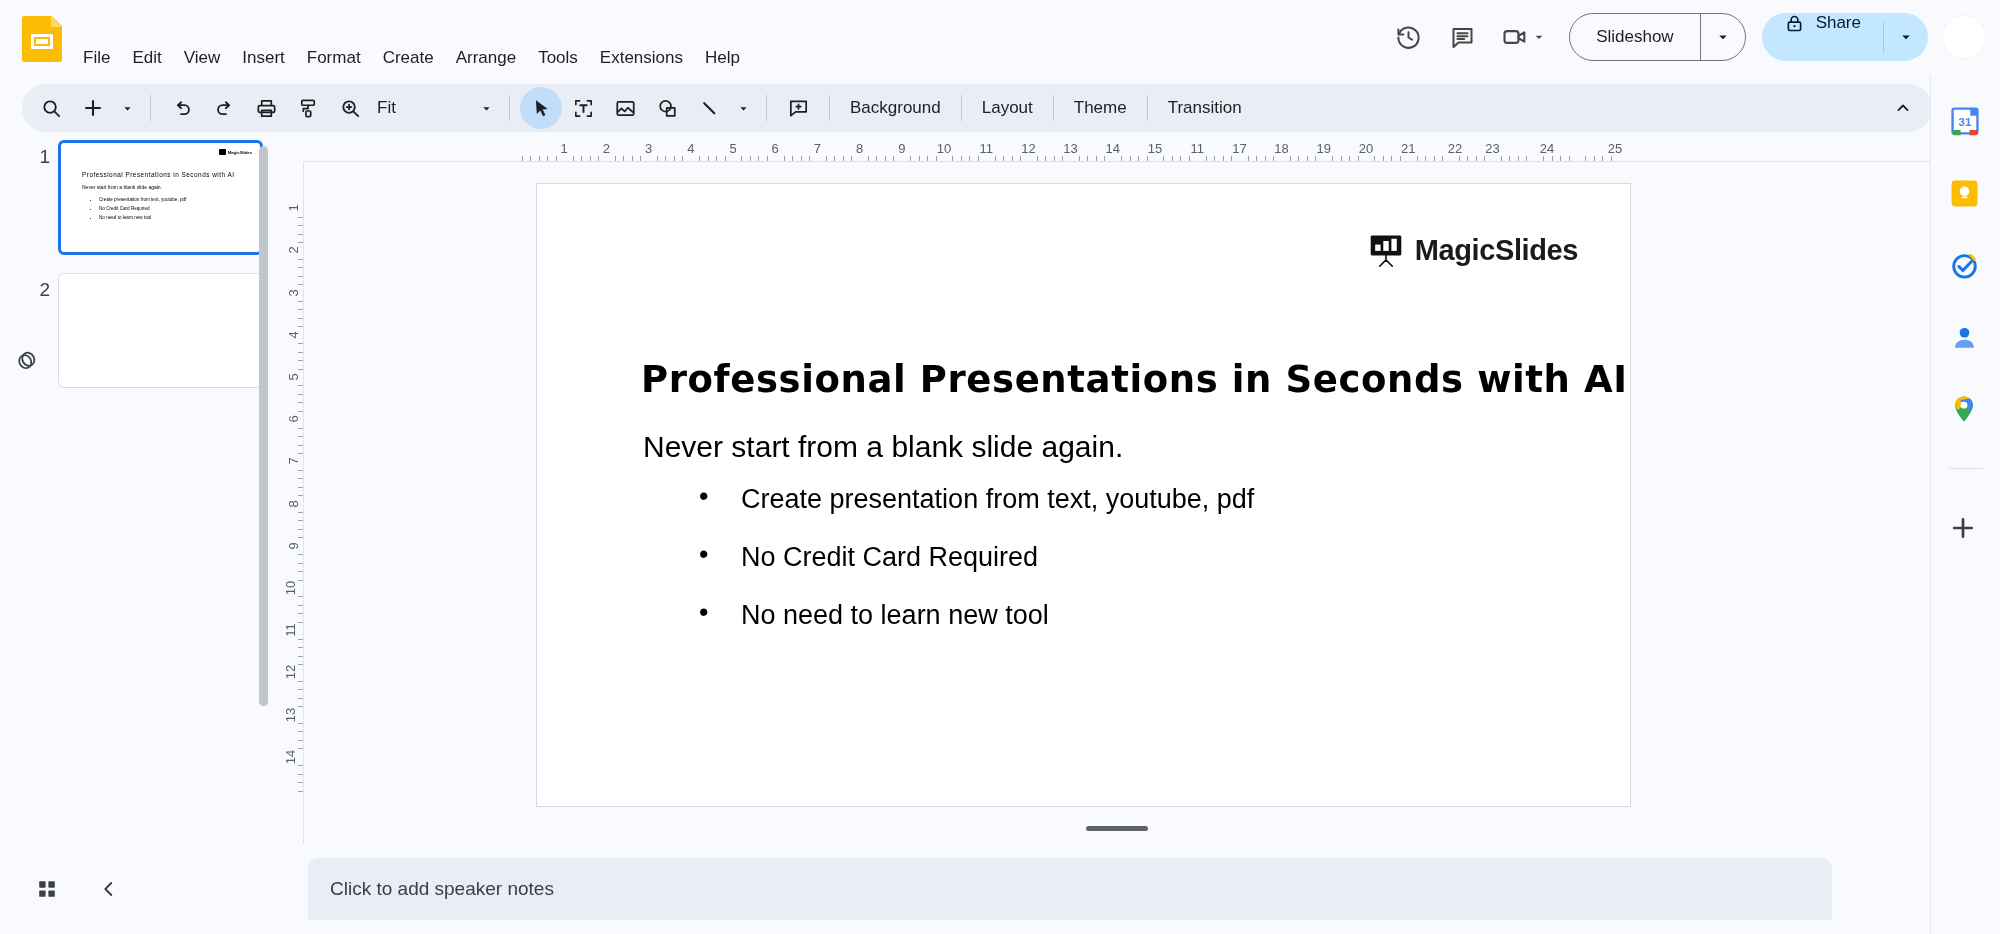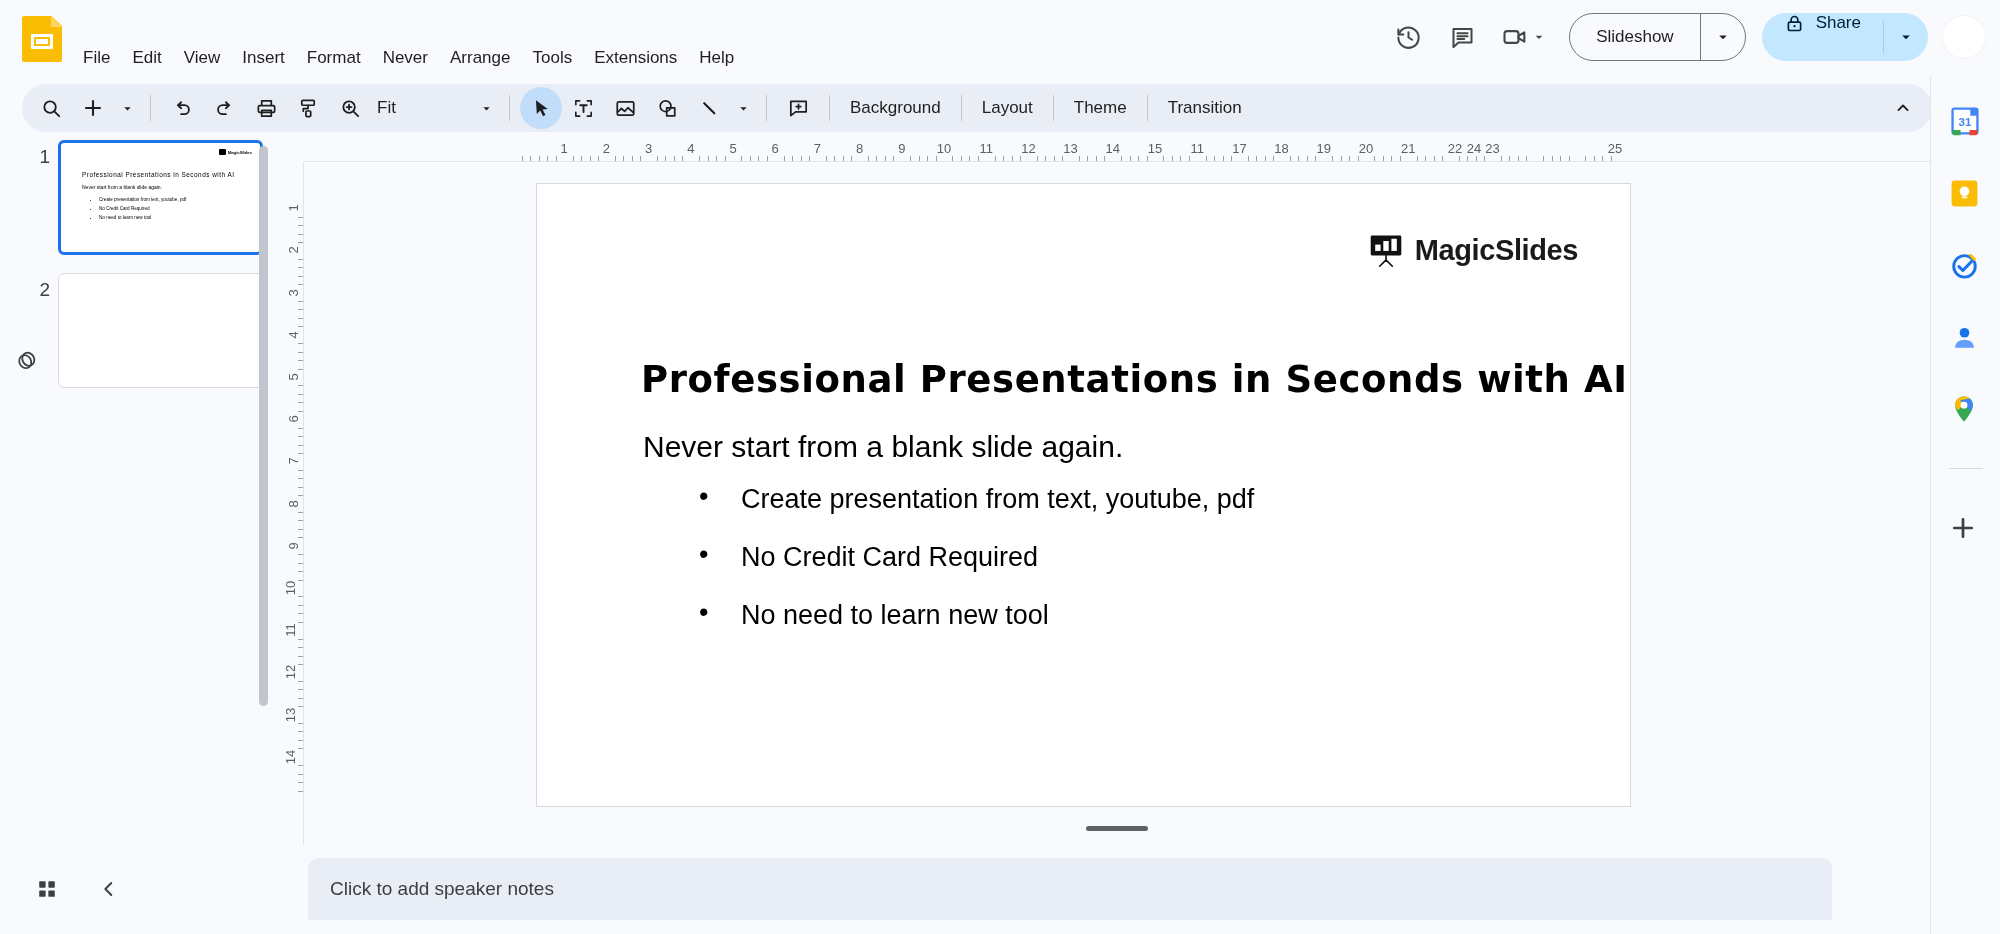--- a/index.html
+++ b/index.html
@@ -164,21 +164,21 @@
         <div class="inner"></div>
     </div>
 
 
     <div class="menubar">
       <div class="menu-item">File</div>
       <div class="menu-item">Edit</div>
       <div class="menu-item">View</div>
       <div class="menu-item">Insert</div>
       <div class="menu-item">Format</div>
-      <div class="menu-item">Never</div>
+      <div class="menu-item">Create</div>
       <div class="menu-item">Arrange</div>
       <div class="menu-item">Tools</div>
       <div class="menu-item">Extensions</div>
       <div class="menu-item">Help</div>
     </div>
 
     <div class="header-right">
       <div class="round-btn">
         <svg width="27" height="27" viewBox="0 0 24 24" fill="none" stroke="currentColor" stroke-width="1.8">
           <path d="M3.5 9.2A9 9 0 1 1 3 12" stroke-linecap="round"></path>
@@ -506,21 +506,21 @@
         <div class="rh-num" style="left: 1151px;">22</div>
         <div class="rh-tick" style="left: 1154.84px; height: 5px;"></div>
         <div class="rh-tick" style="left: 1163.28px; height: 5px;"></div>
         <div class="rh-tick" style="left: 1171.72px; height: 5px;"></div>
         <div class="rh-tick" style="left: 1180.16px; height: 5px;"></div>
         <div class="rh-num" style="left: 1188.6px;">23</div>
         <div class="rh-tick" style="left: 1197.04px; height: 5px;"></div>
         <div class="rh-tick" style="left: 1205.48px; height: 5px;"></div>
         <div class="rh-tick" style="left: 1213.92px; height: 5px;"></div>
         <div class="rh-tick" style="left: 1222.36px; height: 5px;"></div>
-        <div class="rh-num" style="left: 1170px;">24</div>
+        <div class="rh-num" style="left: 1243px;">24</div>
         <div class="rh-tick" style="left: 1239.24px; height: 5px;"></div>
         <div class="rh-tick" style="left: 1247.68px; height: 5px;"></div>
         <div class="rh-tick" style="left: 1256.12px; height: 5px;"></div>
         <div class="rh-tick" style="left: 1264.56px; height: 5px;"></div>
         <div class="rh-num" style="left: 1311px;">25</div>
         <div class="rh-tick" style="left: 1281.44px; height: 5px;"></div>
         <div class="rh-tick" style="left: 1289.88px; height: 5px;"></div>
         <div class="rh-tick" style="left: 1298.32px; height: 5px;"></div>
         <div class="rh-tick" style="left: 1306.76px; height: 5px;"></div>
         <div class="rh-tick" style="left: 218px; height: 5px;"></div>

